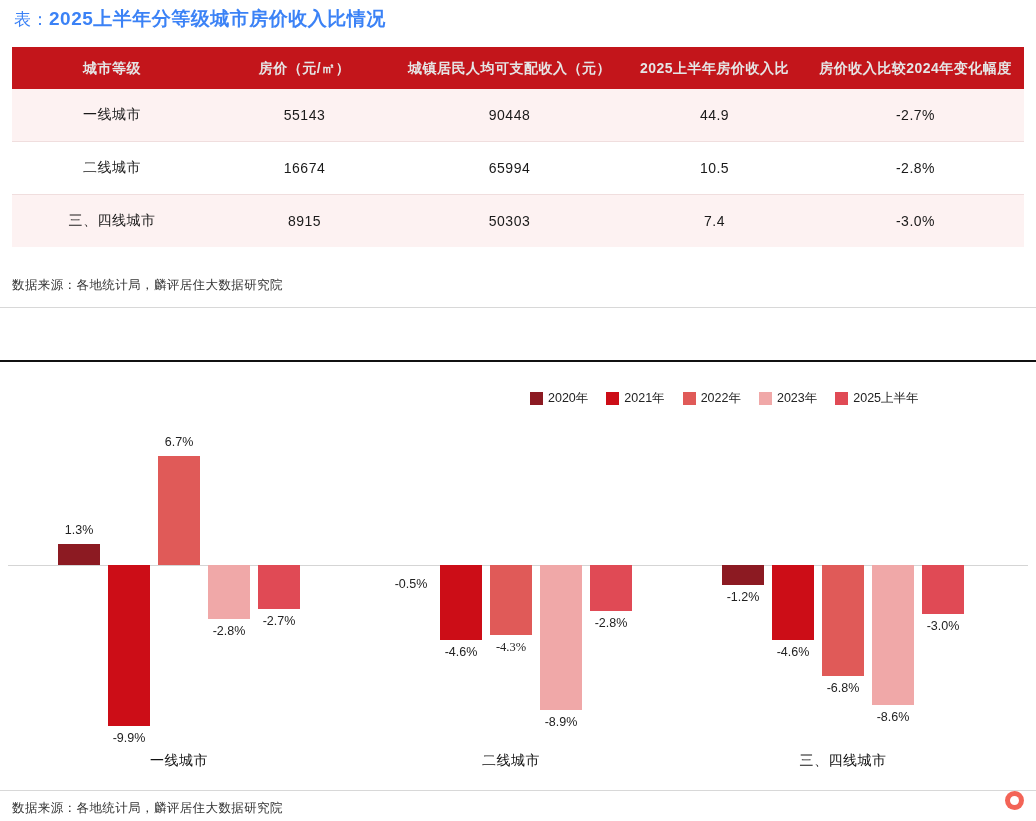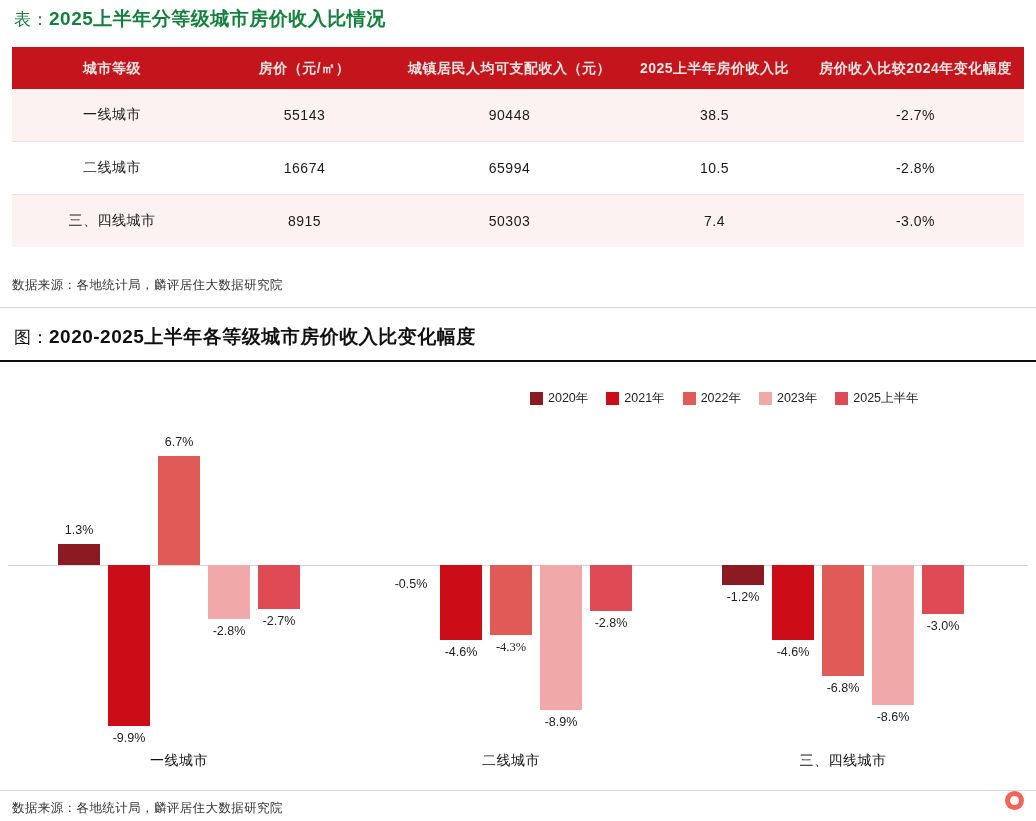--- a/index.html
+++ b/index.html
@@ -23,21 +23,21 @@
 
   
   .table-title {
     position: absolute;
     left: 14px;
     top: 6px;
     font-size: 19px;
     font-weight: bold;
     letter-spacing: 0.5px;
     white-space: nowrap;
-    color: #15803d;
+    color: #3b82f6;
   }
   .table-title .tt-label { font-weight: normal; font-size: 17px; }
 
   table.data-table {
     position: absolute;
     left: 12px;
     top: 47px;
     width: 1012px;
     border-collapse: collapse;
     table-layout: fixed;
@@ -223,21 +223,21 @@
         <th>城镇居民人均可支配收入（元）</th>
         <th>2025上半年房价收入比</th>
         <th>房价收入比较2024年变化幅度</th>
       </tr>
     </thead>
     <tbody>
       <tr class="row-odd">
         <td>一线城市</td>
         <td>55143</td>
         <td>90448</td>
-        <td>38.5</td>
+        <td>44.9</td>
         <td>-2.7%</td>
       </tr>
       <tr class="row-even">
         <td>二线城市</td>
         <td>16674</td>
         <td>65994</td>
         <td>10.5</td>
         <td>-2.8%</td>
       </tr>
       <tr class="row-odd">
@@ -246,23 +246,20 @@
         <td>50303</td>
         <td>7.4</td>
         <td>-3.0%</td>
       </tr>
     </tbody>
   </table>
 
   <div class="table-source">数据来源：各地统计局，麟评居住大数据研究院</div>
   <div class="divider"></div>
 
-  <div class="chart-title">
-    <span class="tt-label">图：</span><span>2020-2025上半年各等级城市房价收入比变化幅度</span>
-  </div>
 
   <div class="chart-area">
     <div class="legend" id="legend">
         <div class="legend-item">
           <span class="legend-swatch" style="background: rgb(140, 26, 34);"></span>
           <span class="legend-label">2020年</span>
         </div>
         <div class="legend-item">
           <span class="legend-swatch" style="background: rgb(204, 13, 23);"></span>
           <span class="legend-label">2021年</span>

